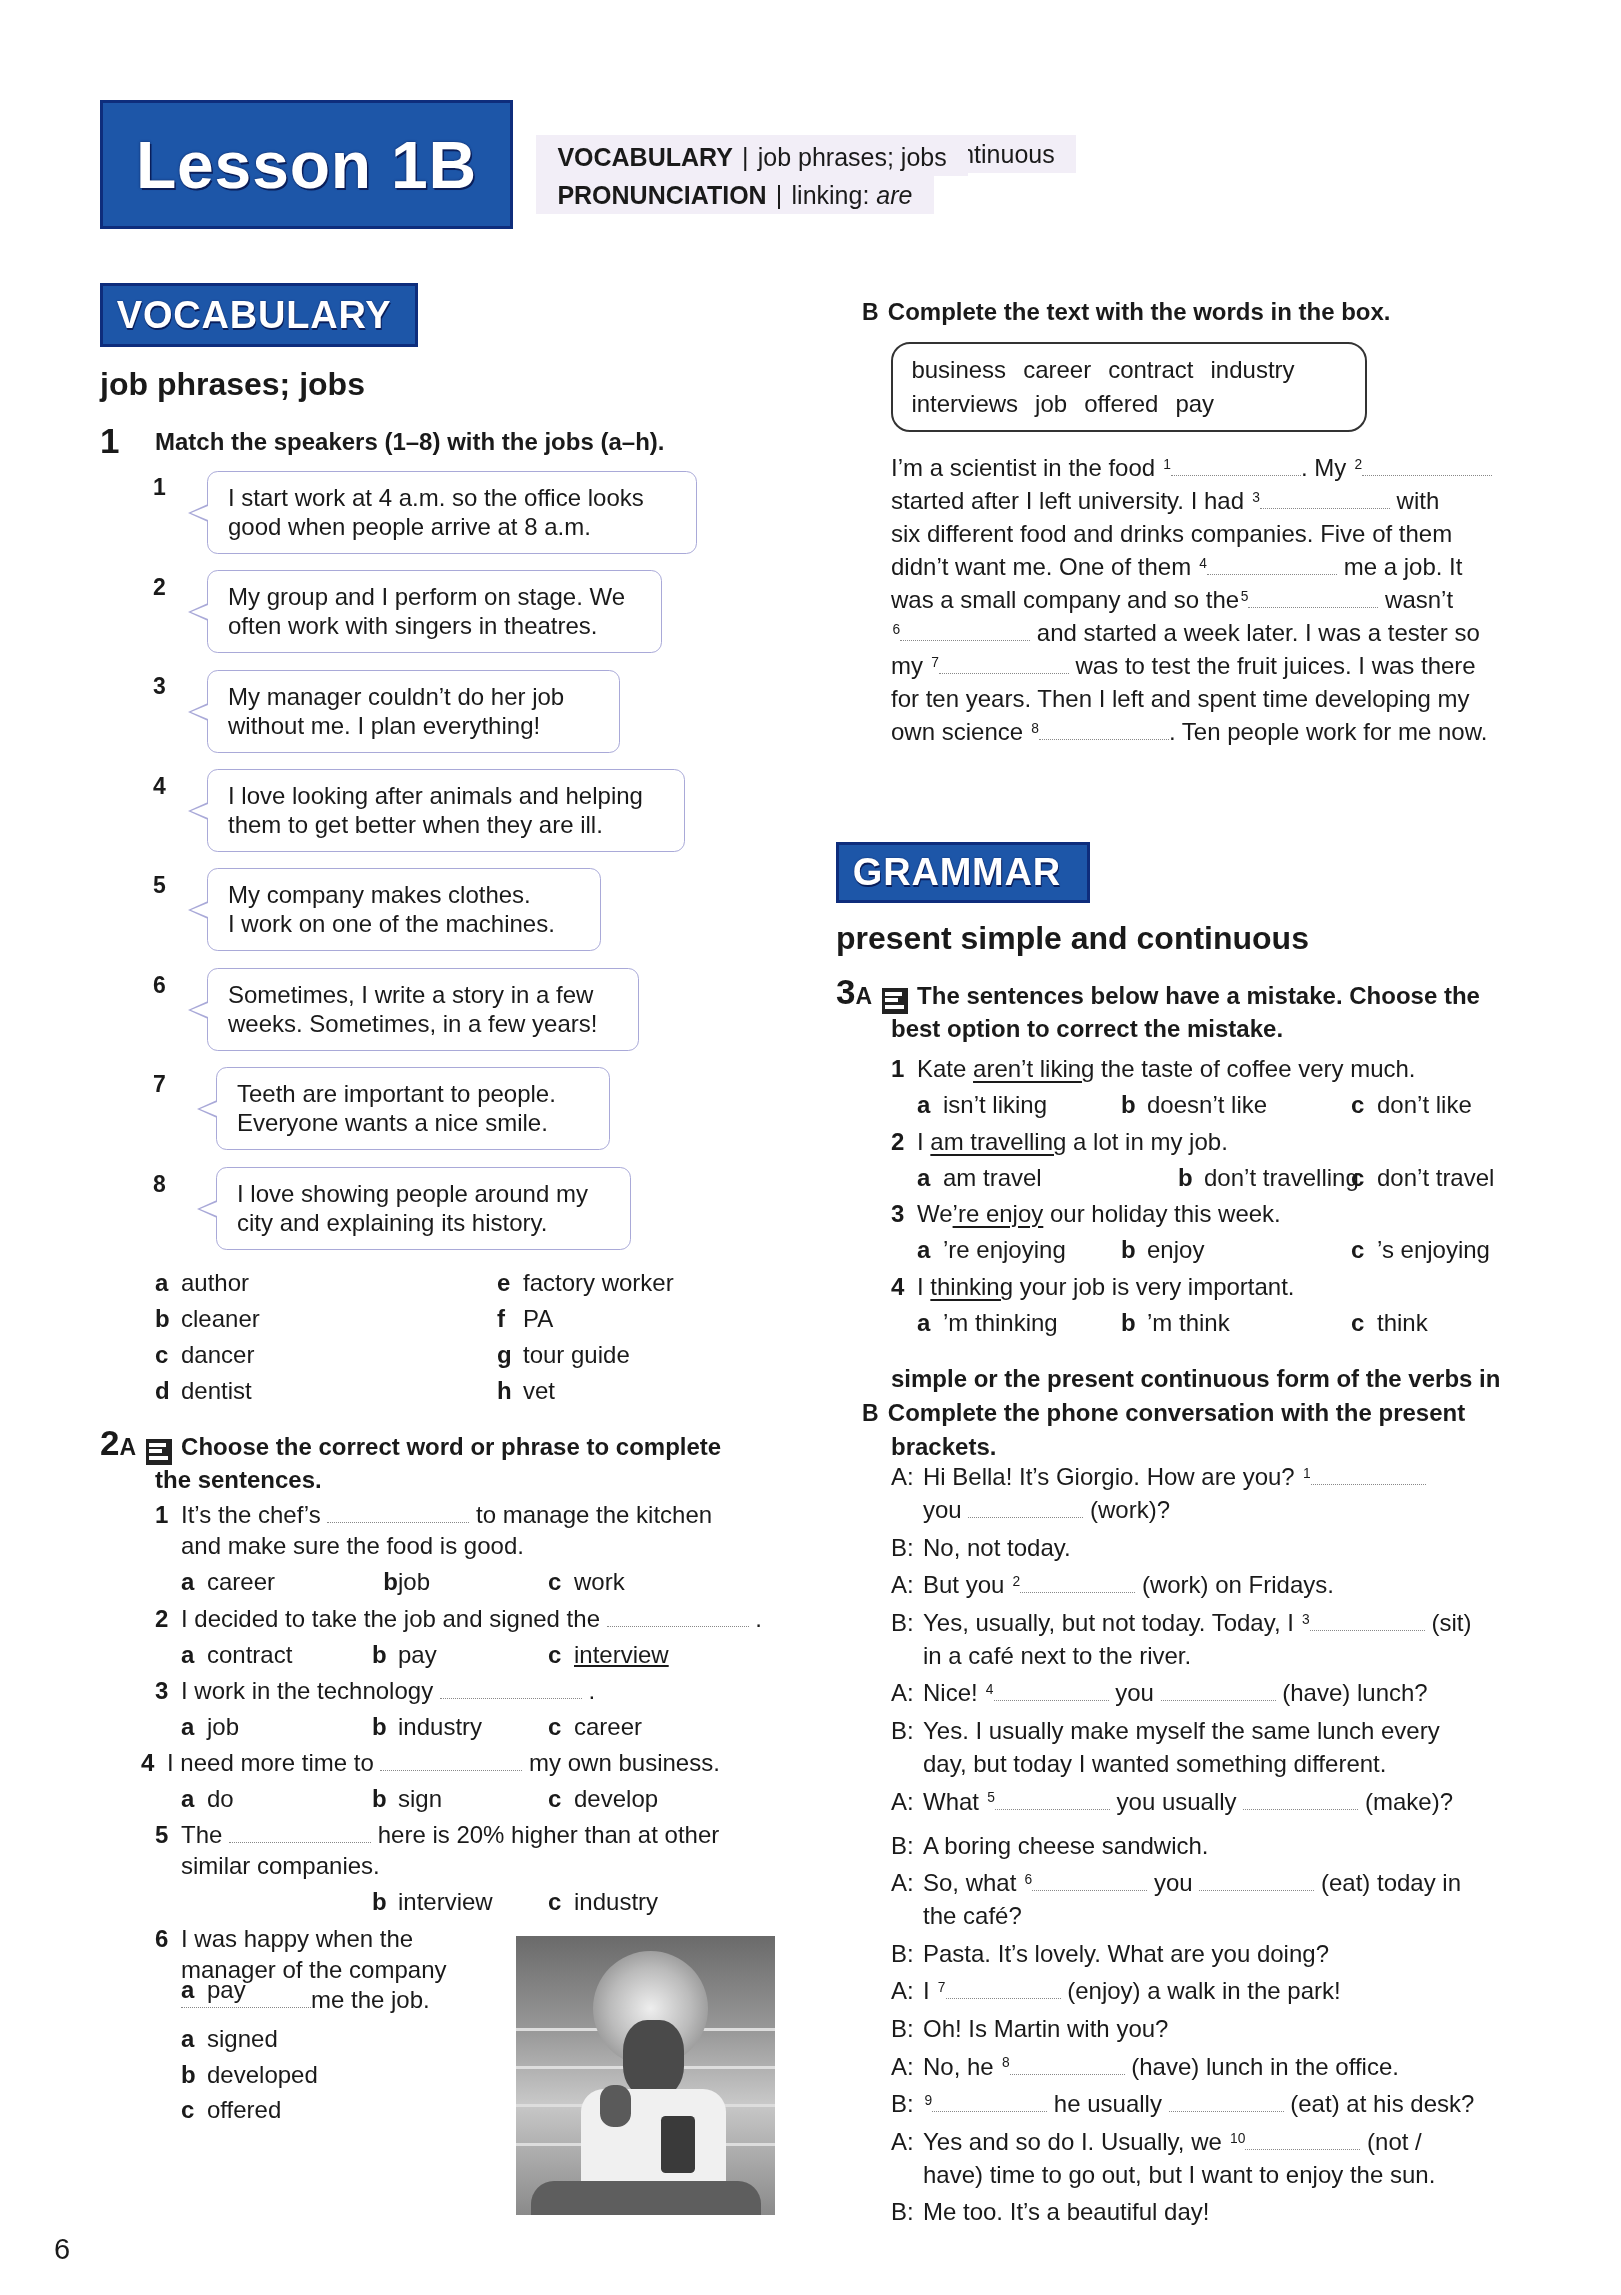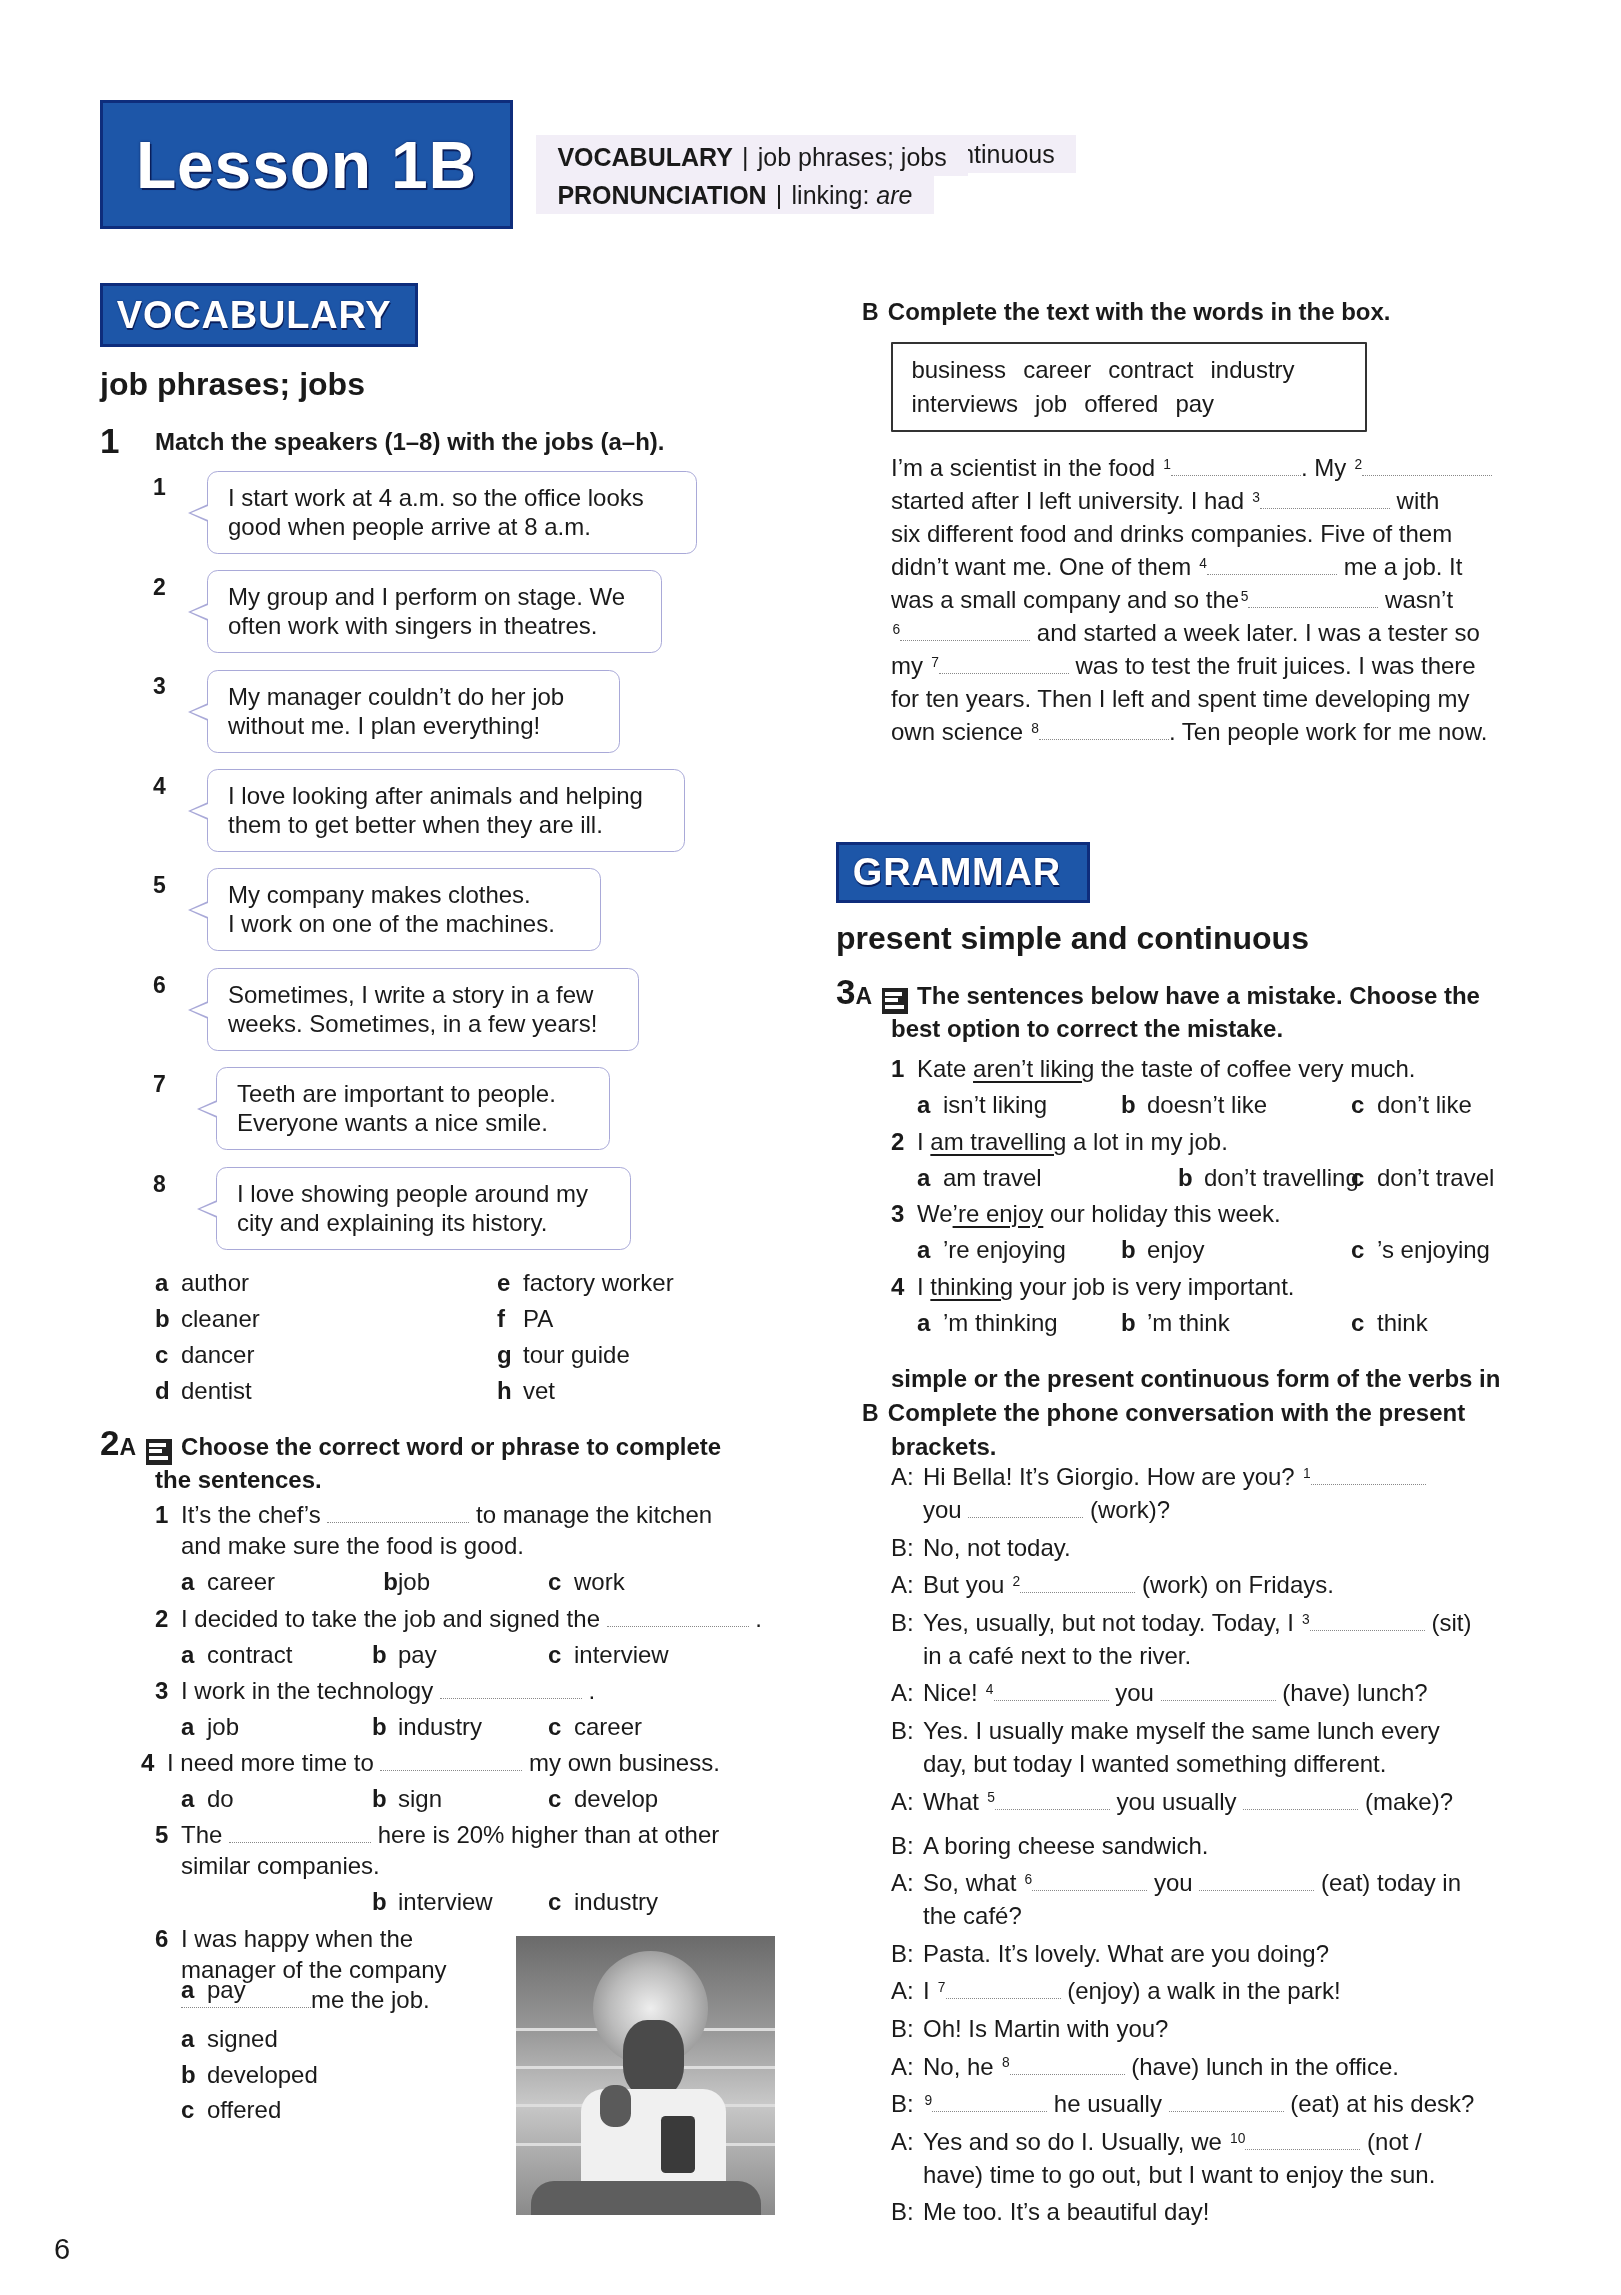--- a/index.html
+++ b/index.html
@@ -40,21 +40,21 @@
   
   .opt-letter { font-weight:bold; display:inline-block; width:26px; }
   .opt { font-size:24px; line-height:33px; }
   .qnum { font-weight:bold; display:inline-block; width:26px; }
   .gap { display:inline-block; border-bottom:1.5px dotted #888; height:18.4px; vertical-align:baseline; }
   .g-s { width:115px; } .g-m { width:130px; } .g-l { width:142px; }
   sup { font-size:13.8px; vertical-align:top; position:relative; top:-3.1px; margin-left:1.5px; }
   .ul { text-decoration:underline; text-underline-offset:3.8px; }
 
   
-  .word-box { border:2.3px solid #333; border-radius:1px; box-sizing:border-box; padding:9.2px 18.4px;
+  .word-box { border:2.3px solid #333; border-radius:19px; box-sizing:border-box; padding:9.2px 18.4px;
               font-size:24px; line-height:34px; }
   .word-box span { margin-right:17px; }
 
   
   .choice-icon { display:inline-block; width:26px; height:26px; background:#222; position:relative;
                  vertical-align:middle; margin:0 6.1px; }
   .choice-icon i { position:absolute; left:3.8px; height:3.8px; background:#fff; }
 
   
   .photo { left:516px; top:1936px; width:259px; height:279px;
@@ -158,21 +158,21 @@
 
 <div id="ex2a">
     <div class="abs opt" style="left:155px;top:1498px;width:612px;"><span class="qnum">1</span><span>It’s the chef’s</span> <span class="gap g-l"></span> <span>to manage the kitchen</span></div>
     <div class="abs opt" style="left:181px;top:1529px;">and make sure the food is good.</div>
     <div class="abs opt" style="left:181px;top:1565px;"><span class="opt-letter">a</span><span>career</span></div>
     <div class="abs opt" style="left:372px;top:1565px;text-align:right;"><span class="opt-letter">b</span><span>job</span></div>
     <div class="abs opt" style="left:548px;top:1565px;"><span class="opt-letter">c</span><span>work</span></div>
     <div class="abs opt" style="left:155px;top:1602px;width:612px;"><span class="qnum">2</span><span>I decided to take the job and signed the</span> <span class="gap g-l"></span> <span>.</span></div>
     <div class="abs opt" style="left:181px;top:1638px;"><span class="opt-letter">a</span><span>contract</span></div>
     <div class="abs opt" style="left:372px;top:1638px;"><span class="opt-letter">b</span><span>pay</span></div>
-    <div class="abs opt" style="left:548px;top:1638px;"><span class="opt-letter">c</span><span>interview</span></div>
+    <div class="abs opt" style="left:548px;top:1638px;text-decoration:underline;"><span class="opt-letter">c</span><span>interview</span></div>
     <div class="abs opt" style="left:155px;top:1674px;width:612px;"><span class="qnum">3</span><span>I work in the technology</span> <span class="gap g-l"></span> <span>.</span></div>
     <div class="abs opt" style="left:181px;top:1710px;"><span class="opt-letter">a</span><span>job</span></div>
     <div class="abs opt" style="left:372px;top:1710px;"><span class="opt-letter">b</span><span>industry</span></div>
     <div class="abs opt" style="left:548px;top:1710px;"><span class="opt-letter">c</span><span>career</span></div>
     <div class="abs opt" style="left:141px;top:1746px;width:612px;"><span class="qnum">4</span><span>I need more time to</span> <span class="gap g-l"></span> <span>my own business.</span></div>
     <div class="abs opt" style="left:181px;top:1782px;"><span class="opt-letter">a</span><span>do</span></div>
     <div class="abs opt" style="left:372px;top:1782px;"><span class="opt-letter">b</span><span>sign</span></div>
     <div class="abs opt" style="left:548px;top:1782px;"><span class="opt-letter">c</span><span>develop</span></div>
     <div class="abs opt" style="left:155px;top:1818px;width:612px;"><span class="qnum">5</span><span>The</span> <span class="gap g-l"></span> <span>here is 20% higher than at other</span></div>
     <div class="abs opt" style="left:181px;top:1849px;">similar companies.</div>

